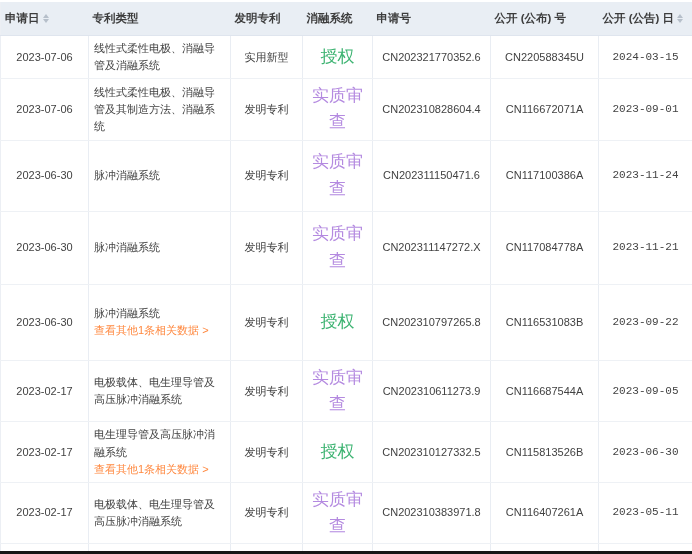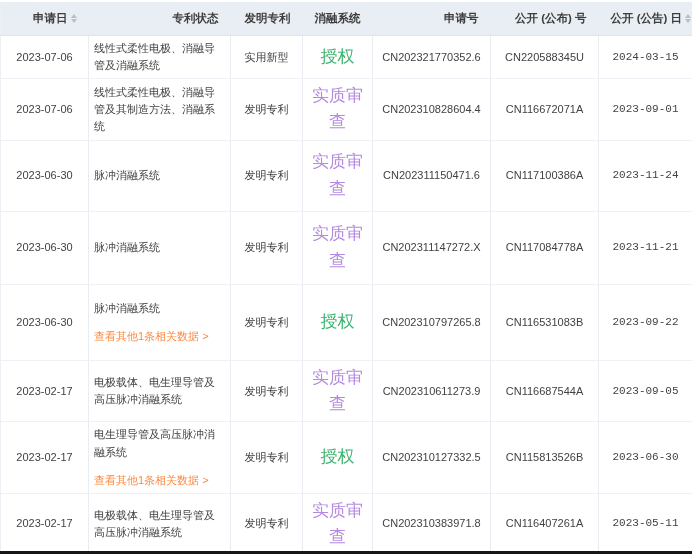--- a/index.html
+++ b/index.html
@@ -9,21 +9,21 @@
     color:#404040;position:relative;
   }
   .table-wrap{padding-top:2px;}
   table{
     border-collapse:collapse;table-layout:fixed;width:692px;
     border-left:1px solid #eceff4;border-right:1px solid #eceff4;
   }
   thead th{
     background:#e9eef4;
     font-size:11.5px;font-weight:600;color:#3d3d3d;
-    height:33px;padding:0 12px;text-align:right;vertical-align:middle;
+    height:33px;padding:0 4px;text-align:left;vertical-align:middle;
     border-bottom:1px solid #dfe5ee;white-space:nowrap;
   }
   tbody td{
     font-size:11px;color:#424242;
     border-bottom:1px solid #eef1f5;border-right:1px solid #e9edf3;
     text-align:center;vertical-align:middle;padding:4px 5px;
     line-height:1.55;word-break:break-all;background:#ffffff;
   }
   tbody td:last-child{border-right:none;font-family:Liberation Mono, monospace;}
   tbody tr:nth-child(1){height:37px;}
@@ -32,21 +32,21 @@
   tbody tr:nth-child(4){height:73px;}
   tbody tr:nth-child(5){height:76px;}
   tbody tr:nth-child(6){height:54px;}
   tbody tr:nth-child(7){height:56px;}
   tbody tr:nth-child(8){height:54px;}
   tbody tr:nth-child(9){height:50px;}
   td.c-name{text-align:left;padding-right:8px;}
   .patent-name{color:#424242;}
   a.more-link{
     display:block;text-decoration:none;cursor:pointer;
-    font-size:11px;margin-top:11px;white-space:nowrap;
+    font-size:11px;margin-top:0;white-space:nowrap;
   }
   .status{font-size:17px;}
   .sort-wrap{display:inline-flex;flex-direction:column;vertical-align:middle;
     margin-left:3px;gap:1px;cursor:pointer;}
   .caret{width:0;height:0;border-left:3.5px solid transparent;border-right:3.5px solid transparent;}
   .caret.up{border-bottom:4px solid #b6bfca;}
   .caret.down{border-top:4px solid #b6bfca;}
   .bottom-edge{
     position:absolute;left:0;bottom:0;width:692px;height:3px;background:#161616;
   }
@@ -64,21 +64,21 @@
         <col style="width: 118px;">
         <col style="width: 108px;">
         <col style="width: 94px;">
       </colgroup>
     <thead>
       <tr>
           <th><span>申请日</span><span class="sort-wrap">
               <span class="caret up"></span>
               <span class="caret down"></span>
             </span></th>
-          <th><span>专利状态</span></th>
+          <th><span>专利类型</span></th>
           <th><span>发明专利</span></th>
           <th><span>消融系统</span></th>
           <th><span>申请号</span></th>
           <th><span>公开 (公布) 号</span></th>
           <th><span>公开 (公告) 日</span><span class="sort-wrap">
               <span class="caret up"></span>
               <span class="caret down"></span>
             </span></th>
         </tr>
     </thead>

